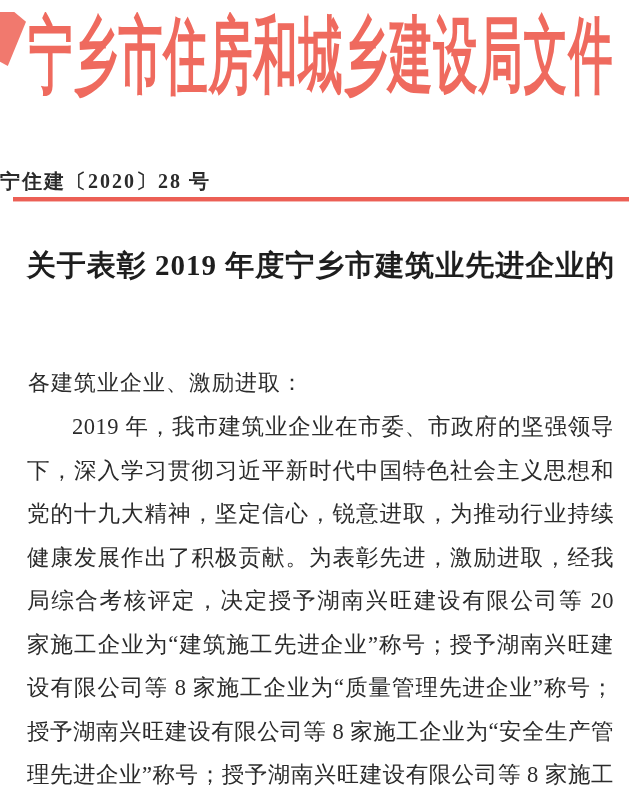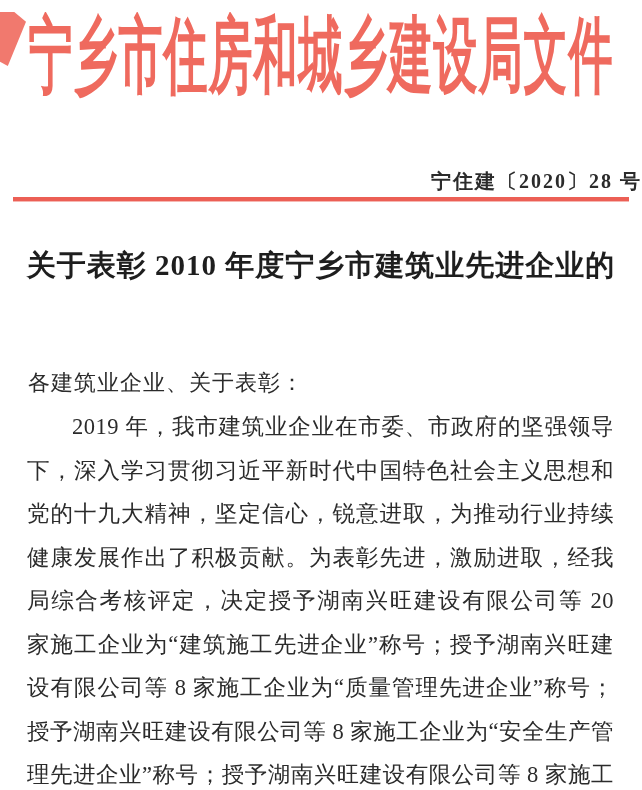--- a/index.html
+++ b/index.html
@@ -31,21 +31,21 @@
     letter-spacing: 1px;
     white-space: nowrap;
     color: var(--header-red, #ef6a5e);
     transform: scaleY(1.9);
     transform-origin: center top;
     line-height: 1.05;
   }
   .doc-number {
     position: absolute;
     top: 156px; left: 0; right: 0;
-    text-align: right;
+    text-align: left;
     font-size: 20px;
     letter-spacing: 2px;
     font-weight: bold;
     color: var(--text-dark, #2b2b2b);
   }
   .red-line {
     position: absolute;
     top: 185px; left: 13px; right: 13px;
     height: 4px;
     background: var(--divider-red, #ec5f55);
@@ -89,20 +89,20 @@
 
   <div class="corner-artifact"></div>
 
   <div class="header-title">宁乡市住房和城乡建设局文件</div>
 
   <div class="doc-number">宁住建〔2020〕28 号</div>
 
   <div class="red-line"></div>
 
   <h1 class="doc-title">
-    <span>关于表彰 2010 年度宁乡市建筑业先进企业的</span><br>
+    <span>关于表彰 2019 年度宁乡市建筑业先进企业的</span><br>
   </h1>
 
-  <p class="salutation">各建筑业企业、关于表彰：</p>
+  <p class="salutation">各建筑业企业、激励进取：</p>
 
   <p class="body-paragraph">2019 年，我市建筑业企业在市委、市政府的坚强领导下，深入学习贯彻习近平新时代中国特色社会主义思想和党的十九大精神，坚定信心，锐意进取，为推动行业持续健康发展作出了积极贡献。为表彰先进，激励进取，经我局综合考核评定，决定授予湖南兴旺建设有限公司等 20 家施工企业为“建筑施工先进企业”称号；授予湖南兴旺建设有限公司等 8 家施工企业为“质量管理先进企业”称号；授予湖南兴旺建设有限公司等 8 家施工企业为“安全生产管理先进企业”称号；授予湖南兴旺建设有限公司等 8 家施工企业为“外拓施工先进企业”称号；授予中建西部</p>
 
 </div>
 
 </body></html>

